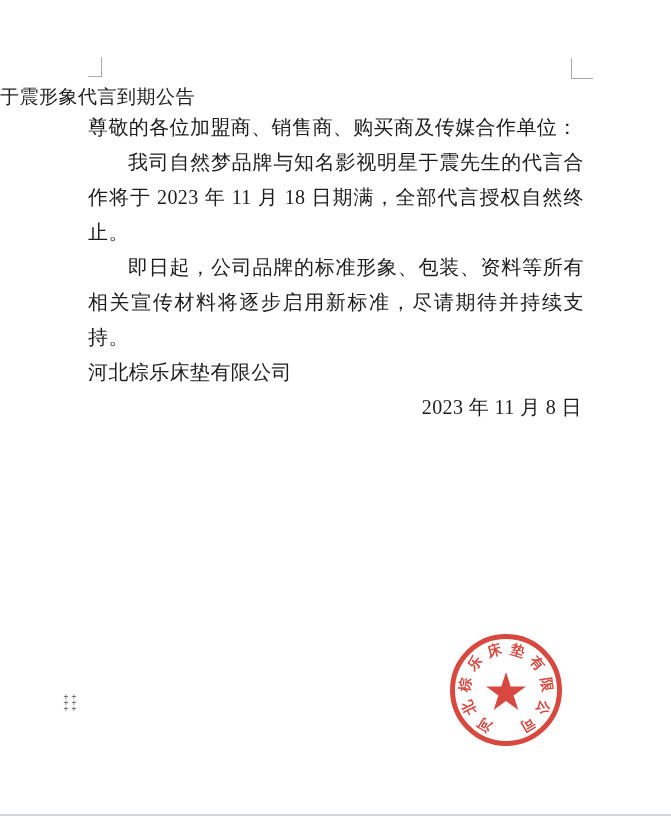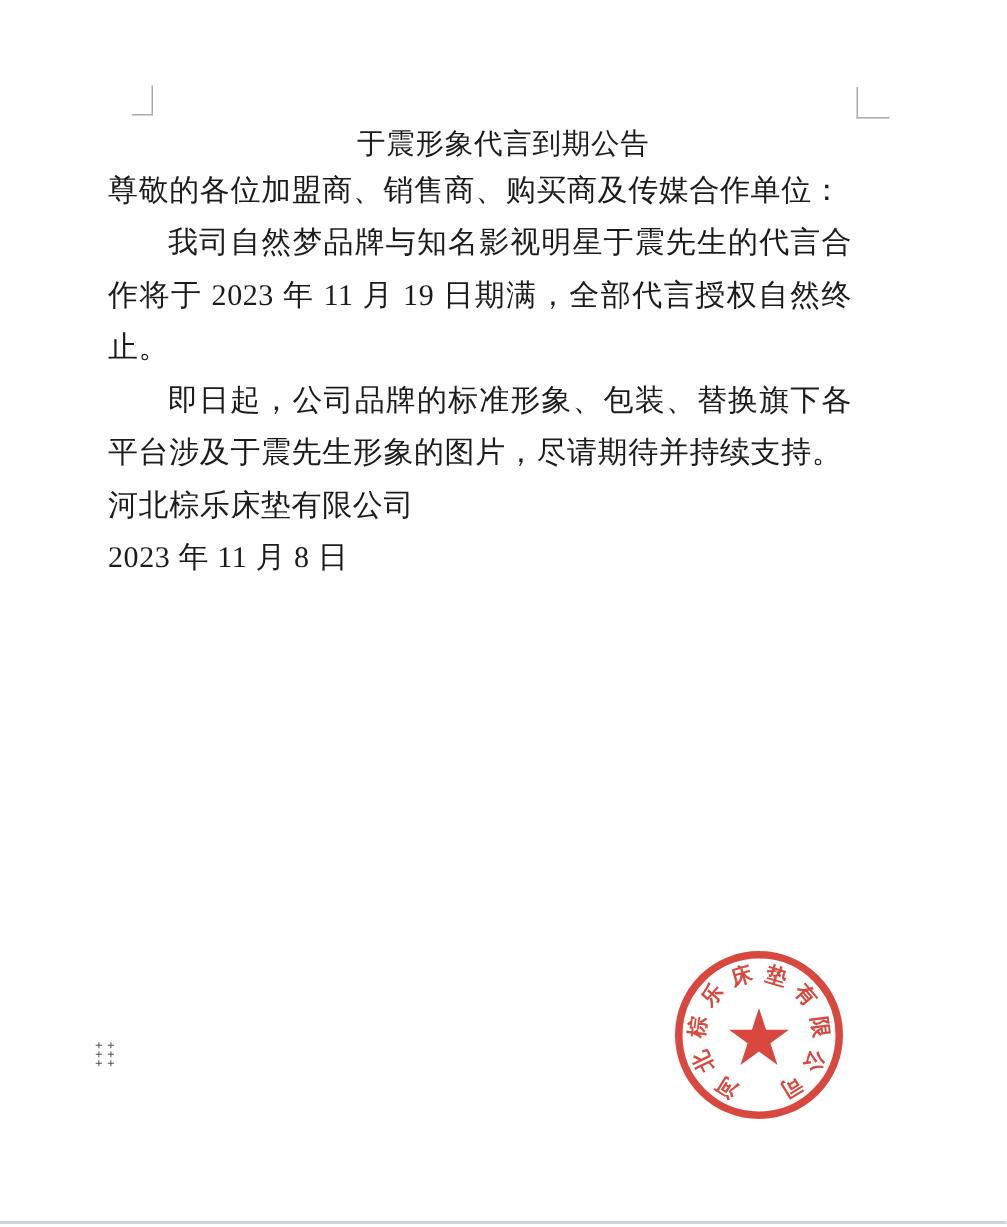--- a/index.html
+++ b/index.html
@@ -39,46 +39,46 @@
     width: 21px; height: 20px;
     border-left-width: 1px;
     border-bottom-width: 1px;
   }
 
   .doc-title {
     position: absolute;
     left: 0; top: 83px;
     width: 671px;
     margin: 0;
-    text-align: center;
+    text-align: left;
     font-size: 19px;
     font-weight: normal;
     letter-spacing: 0.5px;
     line-height: 28px;
   }
 
   .doc-body {
     position: absolute;
-    left: 72px; top: 110px;
+    left: 88px; top: 110px;
     width: 496px;
     font-size: 20px;
     line-height: 35px;
     letter-spacing: 0.4px;
   }
   .doc-body p { margin: 0; }
   .salutation { text-align: left; }
   .para {
     margin-top: 8px;
     text-indent: 2em;
     text-align: justify;
     text-align-last: left;
   }
   .closing { margin-top: 40px; }
   .sig-company { padding-right: 16px; }
-  .sig-date    { text-align: left; padding-right: 2px; }
+  .sig-date    { text-align: right; padding-right: 2px; }
 
   
   .anchor-dots {
     position: absolute;
     left: 62px; top: 694px;
     width: 16px;
     display: grid;
     grid-template-columns: repeat(2, 8px);
     grid-auto-rows: 6px;
     color: #555555;
@@ -118,22 +118,22 @@
 
 <div class="page">
 
   <div class="cropmark cropmark-tl"></div>
   <div class="cropmark cropmark-tr"></div>
 
   <h1 class="doc-title">于震形象代言到期公告</h1>
 
   <div class="doc-body">
     <p class="salutation">尊敬的各位加盟商、销售商、购买商及传媒合作单位：</p>
-    <p class="para">我司自然梦品牌与知名影视明星于震先生的代言合作将于 2023 年 11 月 19 日期满，全部代言授权自然终止。</p>
-    <p class="para">即日起，公司品牌的标准形象、包装、替换旗下各平台涉及于震先生形象的图片，尽请期待并持续支持。</p>
+    <p class="para">我司自然梦品牌与知名影视明星于震先生的代言合作将于 2023 年 11 月 18 日期满，全部代言授权自然终止。</p>
+    <p class="para">即日起，公司品牌的标准形象、包装、资料等所有相关宣传材料将逐步启用新标准，尽请期待并持续支持。</p>
     <p class="sig-company">河北棕乐床垫有限公司</p>
     <p class="sig-date">2023 年 11 月 8 日</p>
   </div>
 
   <div class="anchor-dots">
     <span class="dot"></span>
     <span class="dot"></span>
     <span class="dot"></span>
     <span class="dot"></span>
     <span class="dot"></span>

